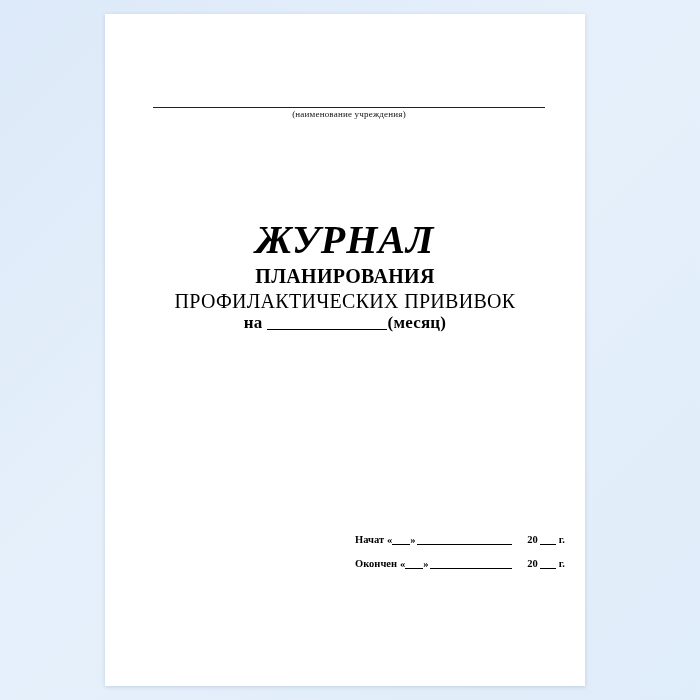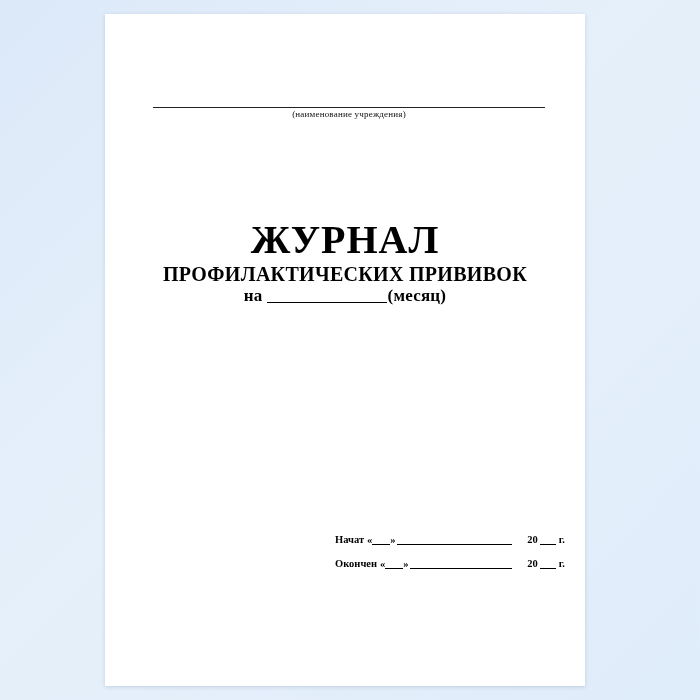--- a/index.html
+++ b/index.html
@@ -53,30 +53,31 @@
     width: 420px;
     text-align: center;
     color: #000;
   }
   .title-main {
     font-size: 40px;
     font-weight: bold;
     letter-spacing: 1px;
     line-height: 1.05;
     font-family: "Liberation Serif", serif;
+    font-style: italic;
   }
   .title-sub1 {
     font-size: 20px;
     font-weight: bold;
     letter-spacing: 0.3px;
     margin-top: 4px;
   }
   .title-sub2 {
     font-size: 20px;
-    font-weight: bold;
+    font-weight: normal;
     letter-spacing: 0.3px;
     margin-top: 2px;
   }
   .month-row {
     font-size: 17px;
     font-weight: bold;
     letter-spacing: 0.2px;
   }
   .month-fill {
     display: inline-block;
@@ -93,21 +94,21 @@
     font-size: 10.5px;
     font-weight: bold;
     color: #000;
   }
   .footer-row {
     display: flex;
     align-items: flex-end;
     white-space: nowrap;
     margin-bottom: 13px;
   }
-  .f-label { margin-right: 3px; }
+  .f-label { margin-right: 3px; margin-left: 20px; }
   .f-quote-open { }
   .f-day {
     display: inline-block;
     width: 18px;
     border-bottom: 1px solid #000;
     height: 10px;
   }
   .f-long {
     display: inline-block;
     flex: 1;
@@ -129,20 +130,21 @@
 <body>
 
 <div id="stage">
   <div class="page">
 
     <div class="org-line"></div>
     <div class="org-caption">(наименование учреждения)</div>
 
     <div class="title-block">
       <div class="title-main">ЖУРНАЛ</div>
+      <div class="title-sub1">ПЛАНИРОВАНИЯ</div>
       <div class="title-sub2">ПРОФИЛАКТИЧЕСКИХ ПРИВИВОК</div>
       <div class="month-row">
         <span>на</span><span class="month-fill"></span><span>(месяц)</span>
       </div>
     </div>
 
     <div class="footer-block">
       <div class="footer-row">
         <span class="f-label">Начат</span>
         <span class="f-quote-open">«</span>

